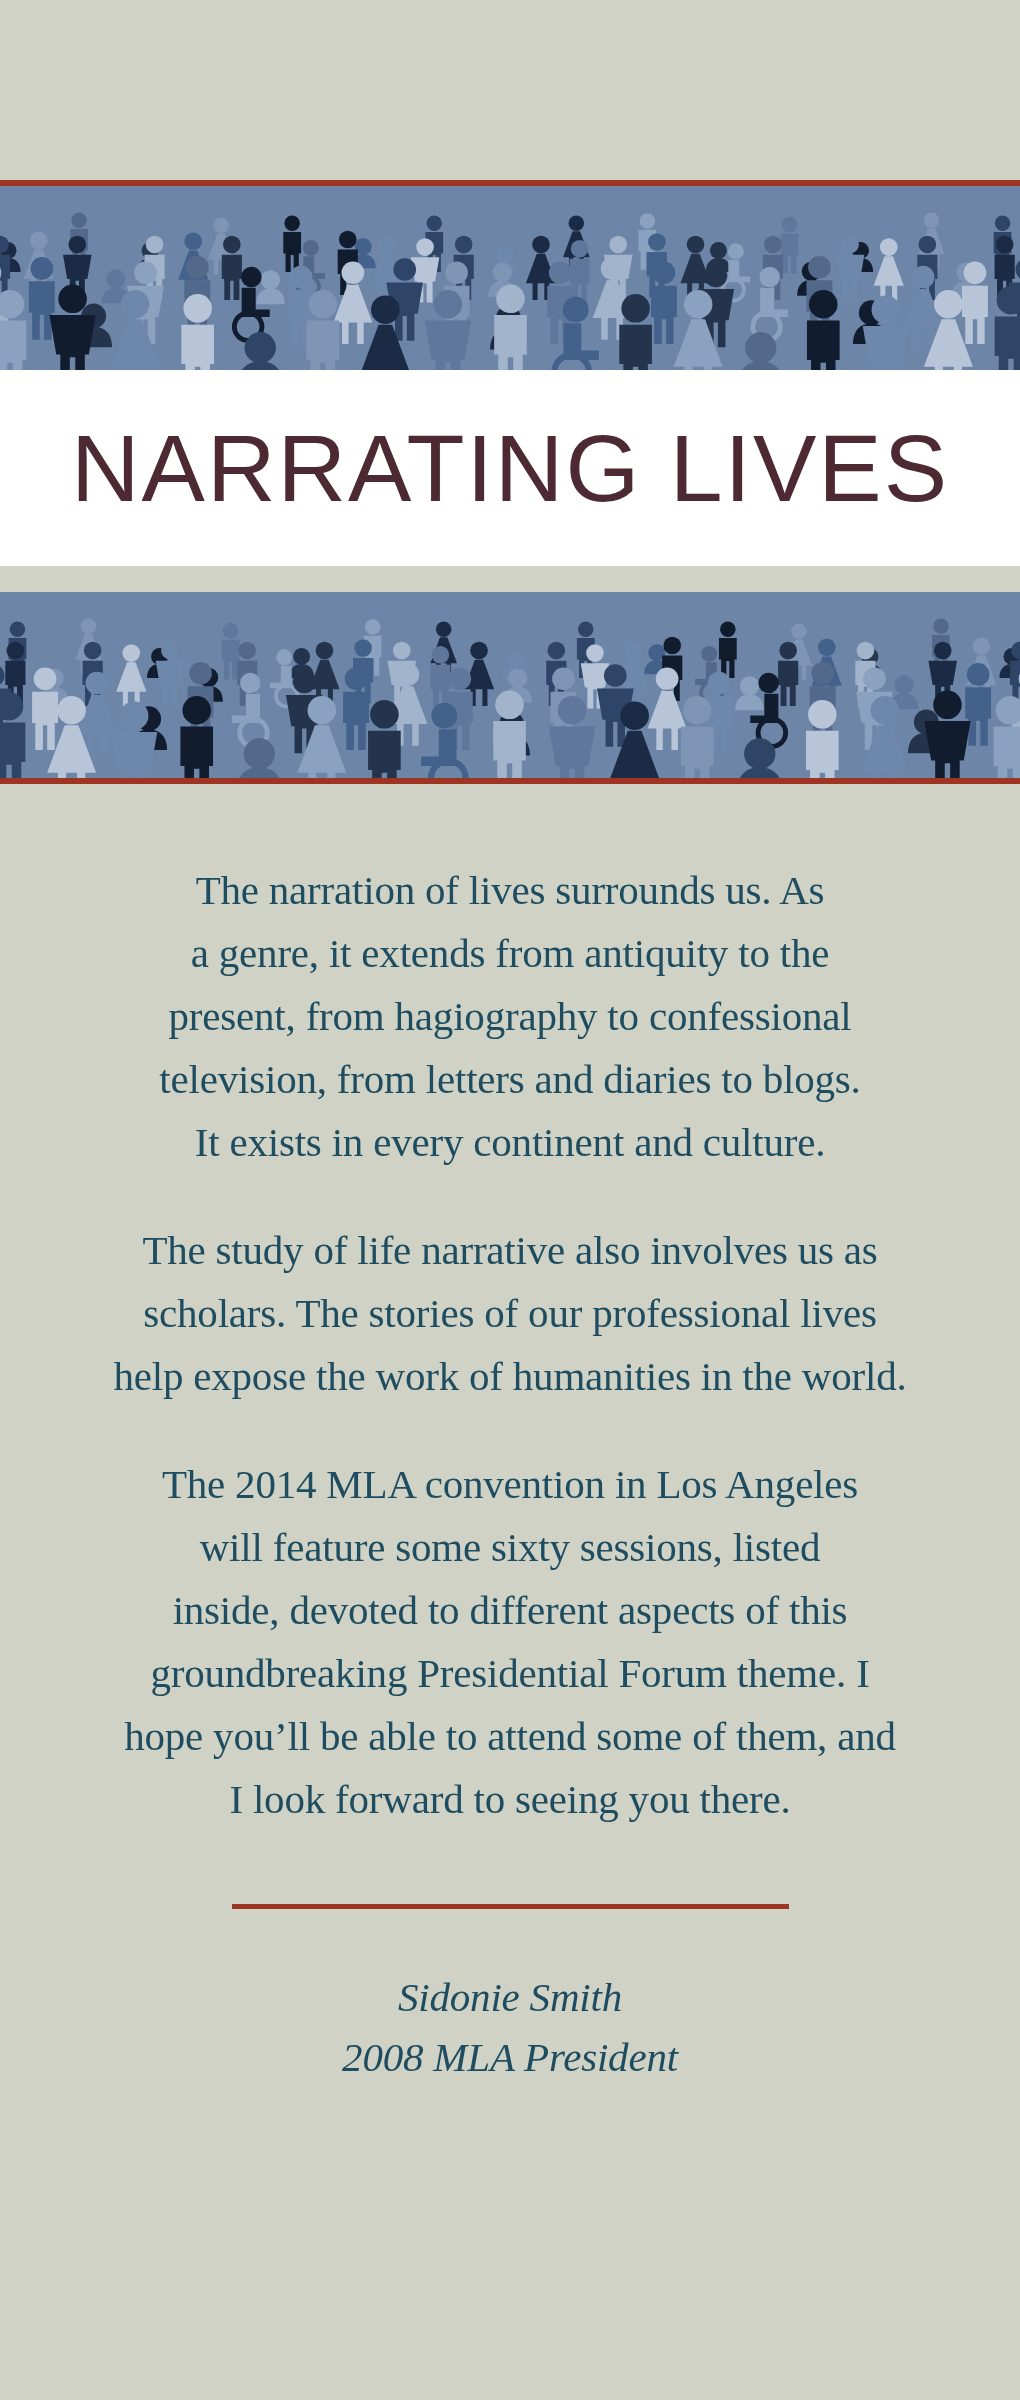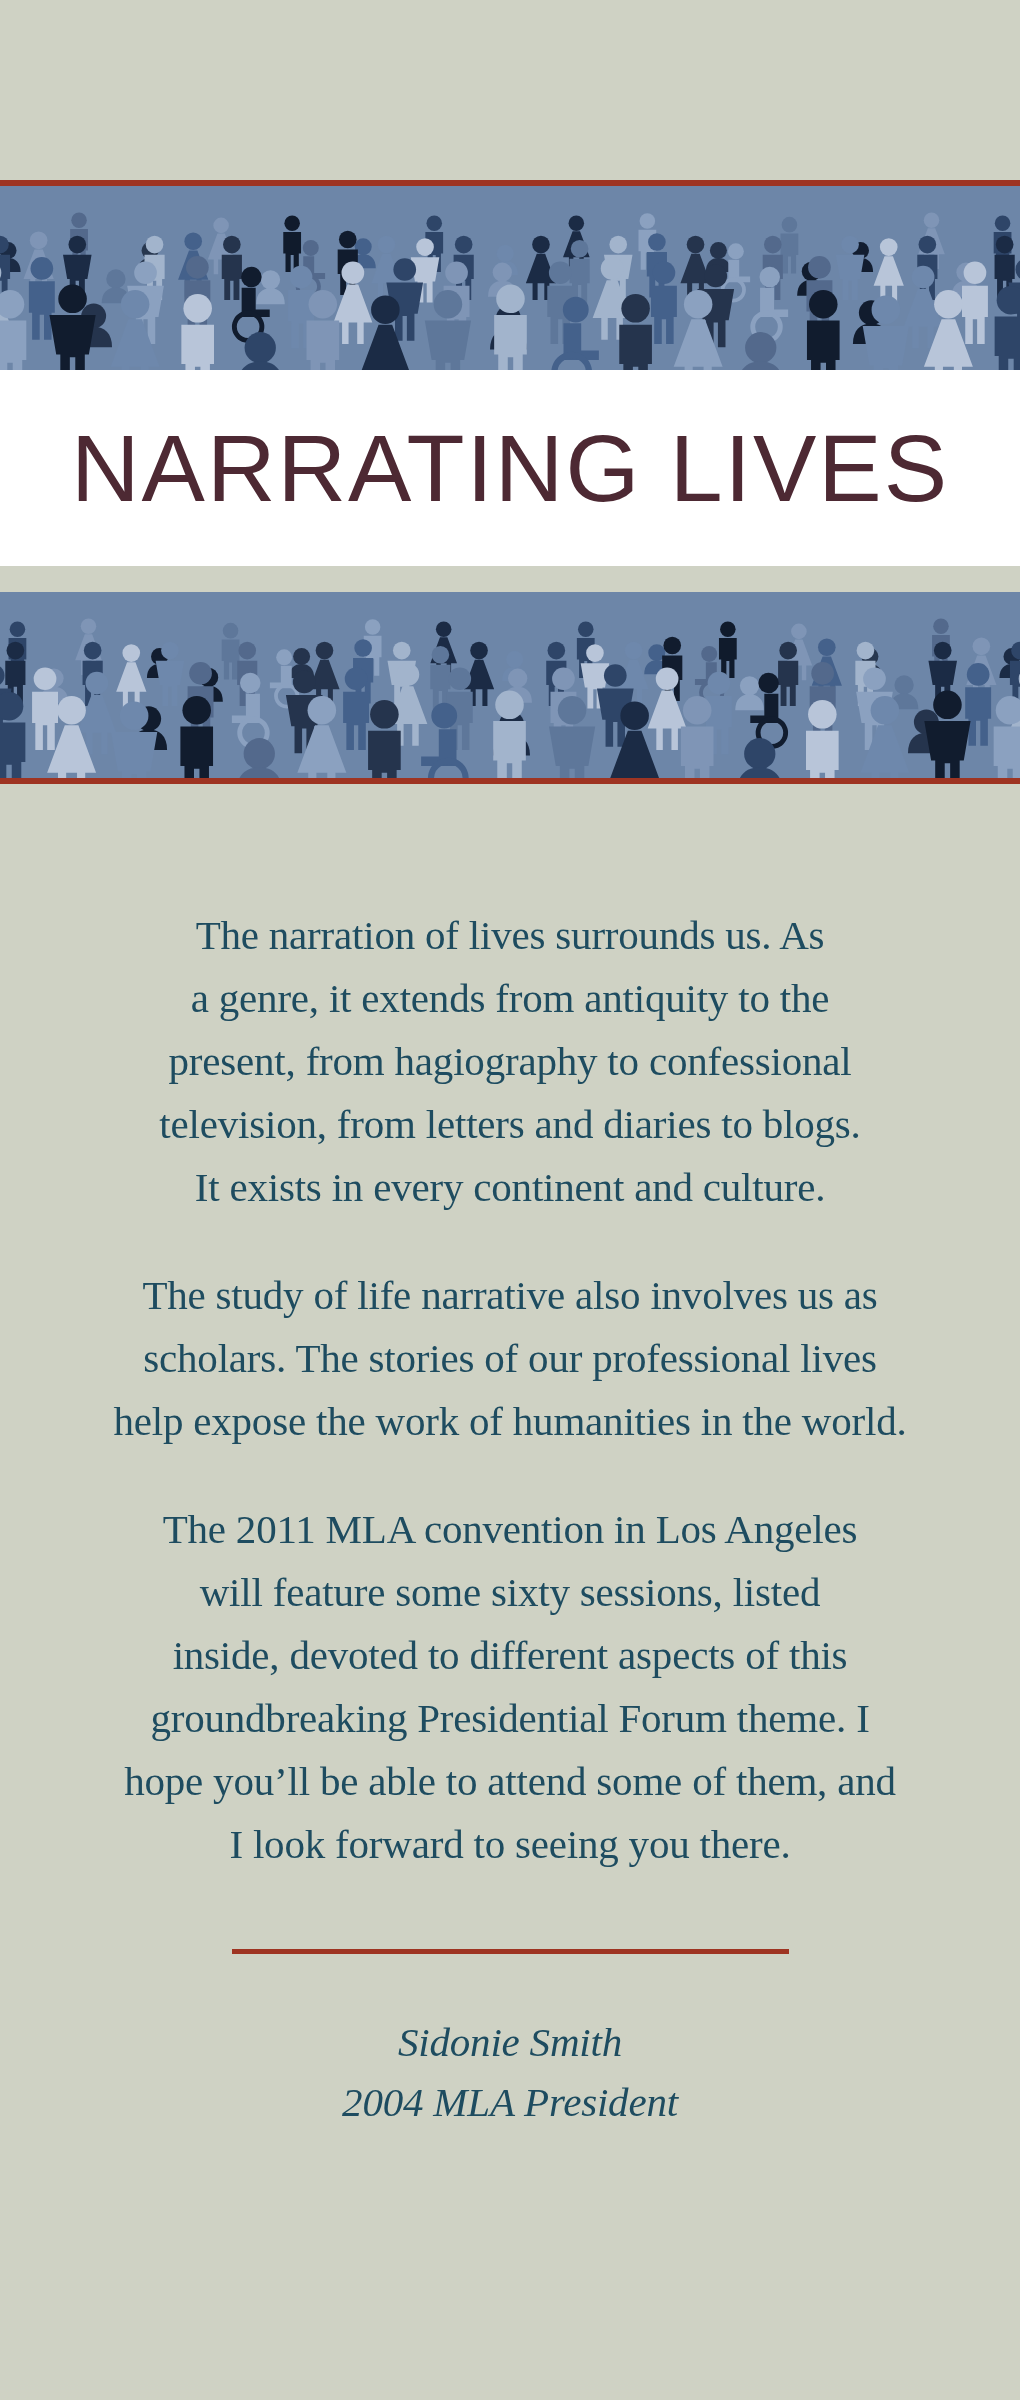--- a/index.html
+++ b/index.html
@@ -40,21 +40,21 @@
     margin:0;
     font-family:"Liberation Sans",sans-serif;
     font-weight:400;
     font-size:95px;
     letter-spacing:2px;
     color:var(--title-text);
     white-space:nowrap;
   }
   .content{
     position:absolute;left:0;top:784px;width:1020px;
-    padding-top:120px;
+    padding-top:75px;
     text-align:center;
     color:var(--body-text);
     font-size:41px;
     line-height:63px;
     letter-spacing:-0.2px;
   }
   .content p{
     margin:0 auto 45px auto;
     width:1000px;
     white-space:pre;
@@ -218,28 +218,28 @@
 
   <div class="content">
     <p>The narration of lives surrounds us. As
 a genre, it extends from antiquity to the
 present, from hagiography to confessional
 television, from letters and diaries to blogs.
 It exists in every continent and culture.</p>
     <p>The study of life narrative also involves us as
 scholars. The stories of our professional lives
 help expose the work of humanities in the world.</p>
-    <p>The 2011 MLA convention in Los Angeles
+    <p>The 2014 MLA convention in Los Angeles
 will feature some sixty sessions, listed
 inside, devoted to different aspects of this
 groundbreaking Presidential Forum theme. I
 hope you’ll be able to attend some of them, and
 I look forward to seeing you there.</p>
 
     <div class="divider"></div>
 
     <div class="signature">
       <div>Sidonie Smith</div>
-      <div>2004 MLA President</div>
+      <div>2008 MLA President</div>
     </div>
   </div>
 
 </div>
 
 </body></html>

